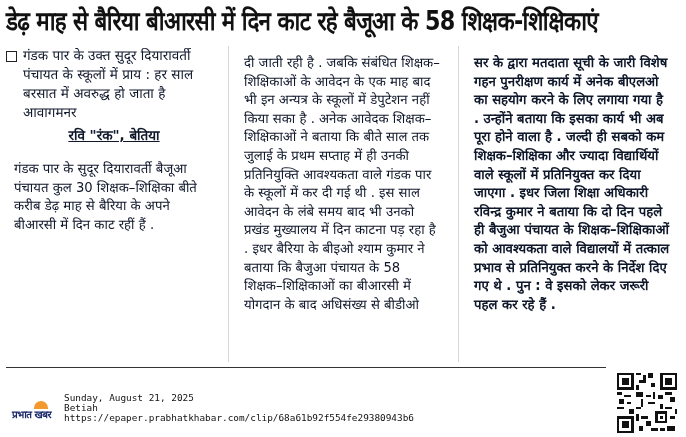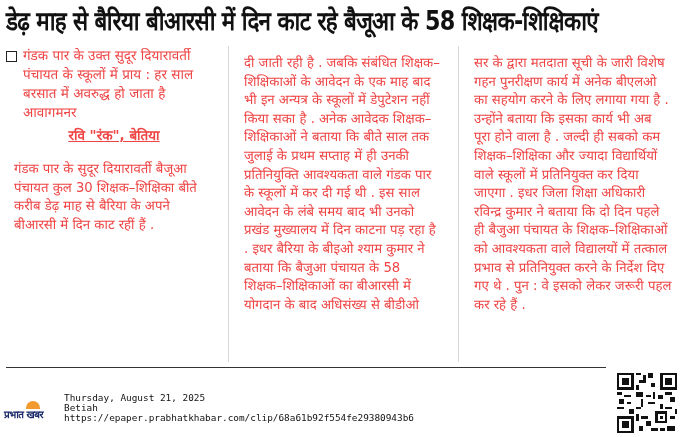--- a/index.html
+++ b/index.html
@@ -1,32 +1,32 @@
 <!DOCTYPE html>
 <html><head>
 <meta charset="utf-8">
 <style>
   html, body { margin:0; padding:0; background:#ffffff; }
   body { width:686px; height:437px; position:relative; overflow:hidden; font-family:"DejaVu Sans", sans-serif; color:#1a1a1a; }
   .headline { position:absolute; left:6px; top:2px; width:676px; height:38px; font-size:26px; font-weight:bold; letter-spacing:-0.8px; line-height:38px; white-space:nowrap; transform:scaleX(0.86); transform-origin:left center; color:#111; }
-  .col { position:absolute; top:46px; font-size:13.2px; line-height:18.6px; color:#ef4444; }
+  .col { position:absolute; top:46px; font-size:13.2px; line-height:18.6px; color:#0f172a; }
   .col p { margin:8px; }
   .col1 { left:6px; width:216px; }
   .col2 { left:236px; width:214px; }
-  .col3 { left:466px; width:214px; }
+  .col3 { left:466px; width:214px;font-weight:bold; }
   .vrule { position:absolute; top:46px; width:1px; height:316px; background:#d8d8d8; }
   .summary { display:flex; gap:6px; }
   .bullet { width:9px; height:9px; border:1.3px solid #222; margin-top:5px; flex:none; }
   .summary-text { font-size:13.5px; line-height:19px; }
   .byline { text-align:center; font-weight:bold; text-decoration:underline; font-size:13.5px; margin:4px 0 16px 0; line-height:18px; }
   .indent { text-indent:30px; }
   .hrule { position:absolute; left:6px; top:367px; width:460px; height:1px; background:#333; }
   .hrule2 { position:absolute; left:466px; top:367px; width:140px; height:1px; background:#333; }
   .footer { position:absolute; left:64px; top:393px; font-family:"DejaVu Sans Mono", monospace; font-size:9.4px; line-height:10.2px; color:#111; }
-  .logo { position:absolute; left:4px; top:401px; width:54px; height:20px; }
+  .logo { position:absolute; left:12px; top:401px; width:54px; height:20px; }
   .logo-sun { position:absolute; left:22px; top:0px; width:14px; height:8px; background:#f29a2e; border-radius:8px 8px 0 0; }
   .logo-text { position:absolute; left:0; top:6px; font-size:10px; font-weight:bold; color:#1b2a6b; white-space:nowrap; letter-spacing:-0.5px; }
   .qr { position:absolute; left:617px; top:373px; width:60px; height:60px; }
 </style>
 </head>
 <body>
 
 <div class="headline">डेढ़ माह से बैरिया बीआरसी में दिन काट रहे बैजूआ के 58 शिक्षक-शिक्षिकाएं</div>
 
 <div class="col col1">
@@ -52,21 +52,21 @@
 
 <div class="hrule"></div>
 <div class="hrule2"></div>
 
 <div class="logo">
   <div class="logo-sun"></div>
   <div class="logo-text">प्रभात खबर</div>
 </div>
 
 <div class="footer">
-  <div>Thursday, August 21, 2025</div>
+  <div>Sunday, August 21, 2025</div>
   <div>Betiah</div>
   <div>https://epaper.prabhatkhabar.com/clip/68a61b92f554fe29380943b6</div>
 </div>
 
 <svg class="qr" viewBox="0 0 25 25" shape-rendering="crispEdges">
   <rect width="25" height="25" fill="#fff"></rect>
   <g fill="#111">
     <rect x="0" y="0" width="7" height="7"></rect>
       <rect x="1" y="1" width="5" height="5" fill="#fff"></rect>
       <rect x="2" y="2" width="3" height="3"></rect>

